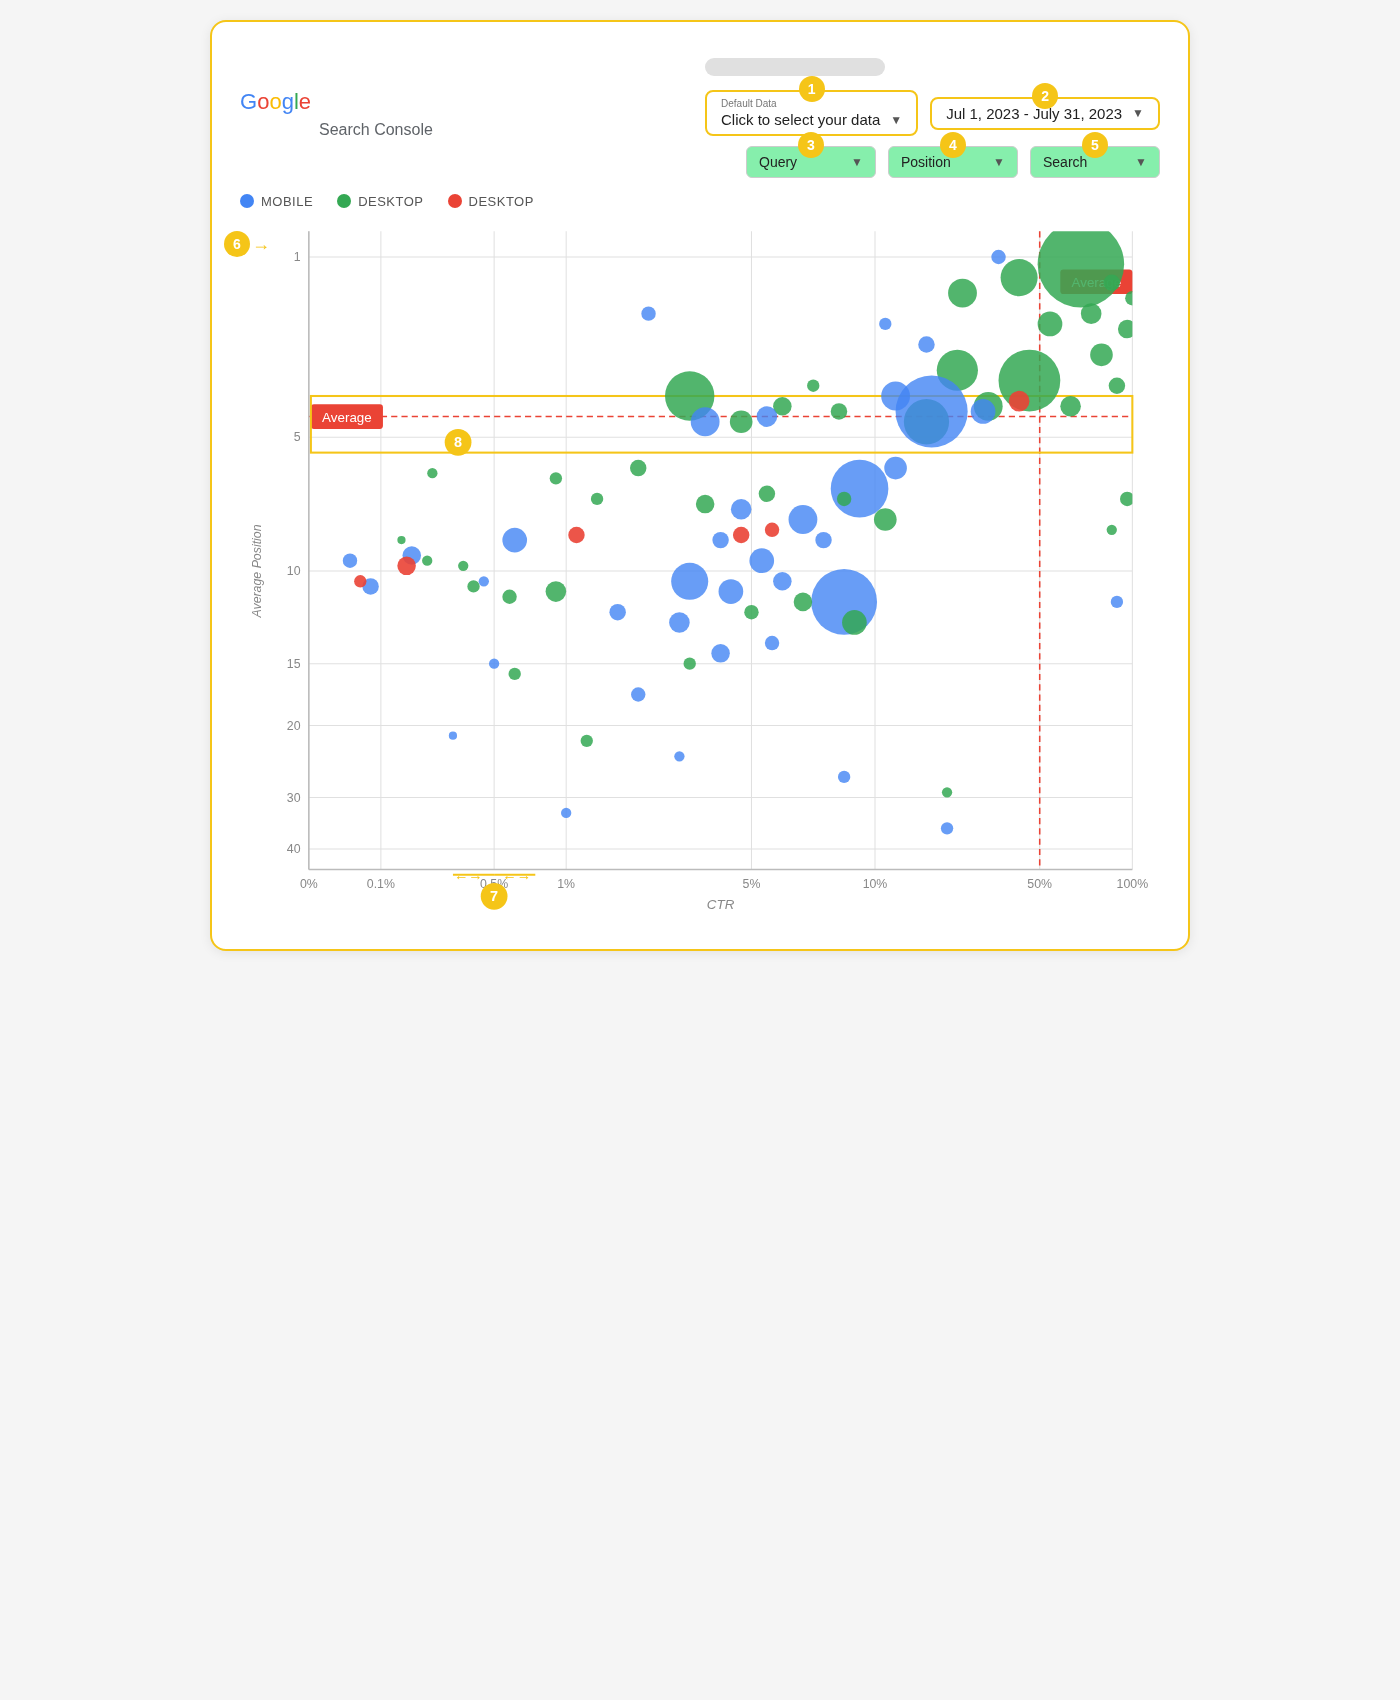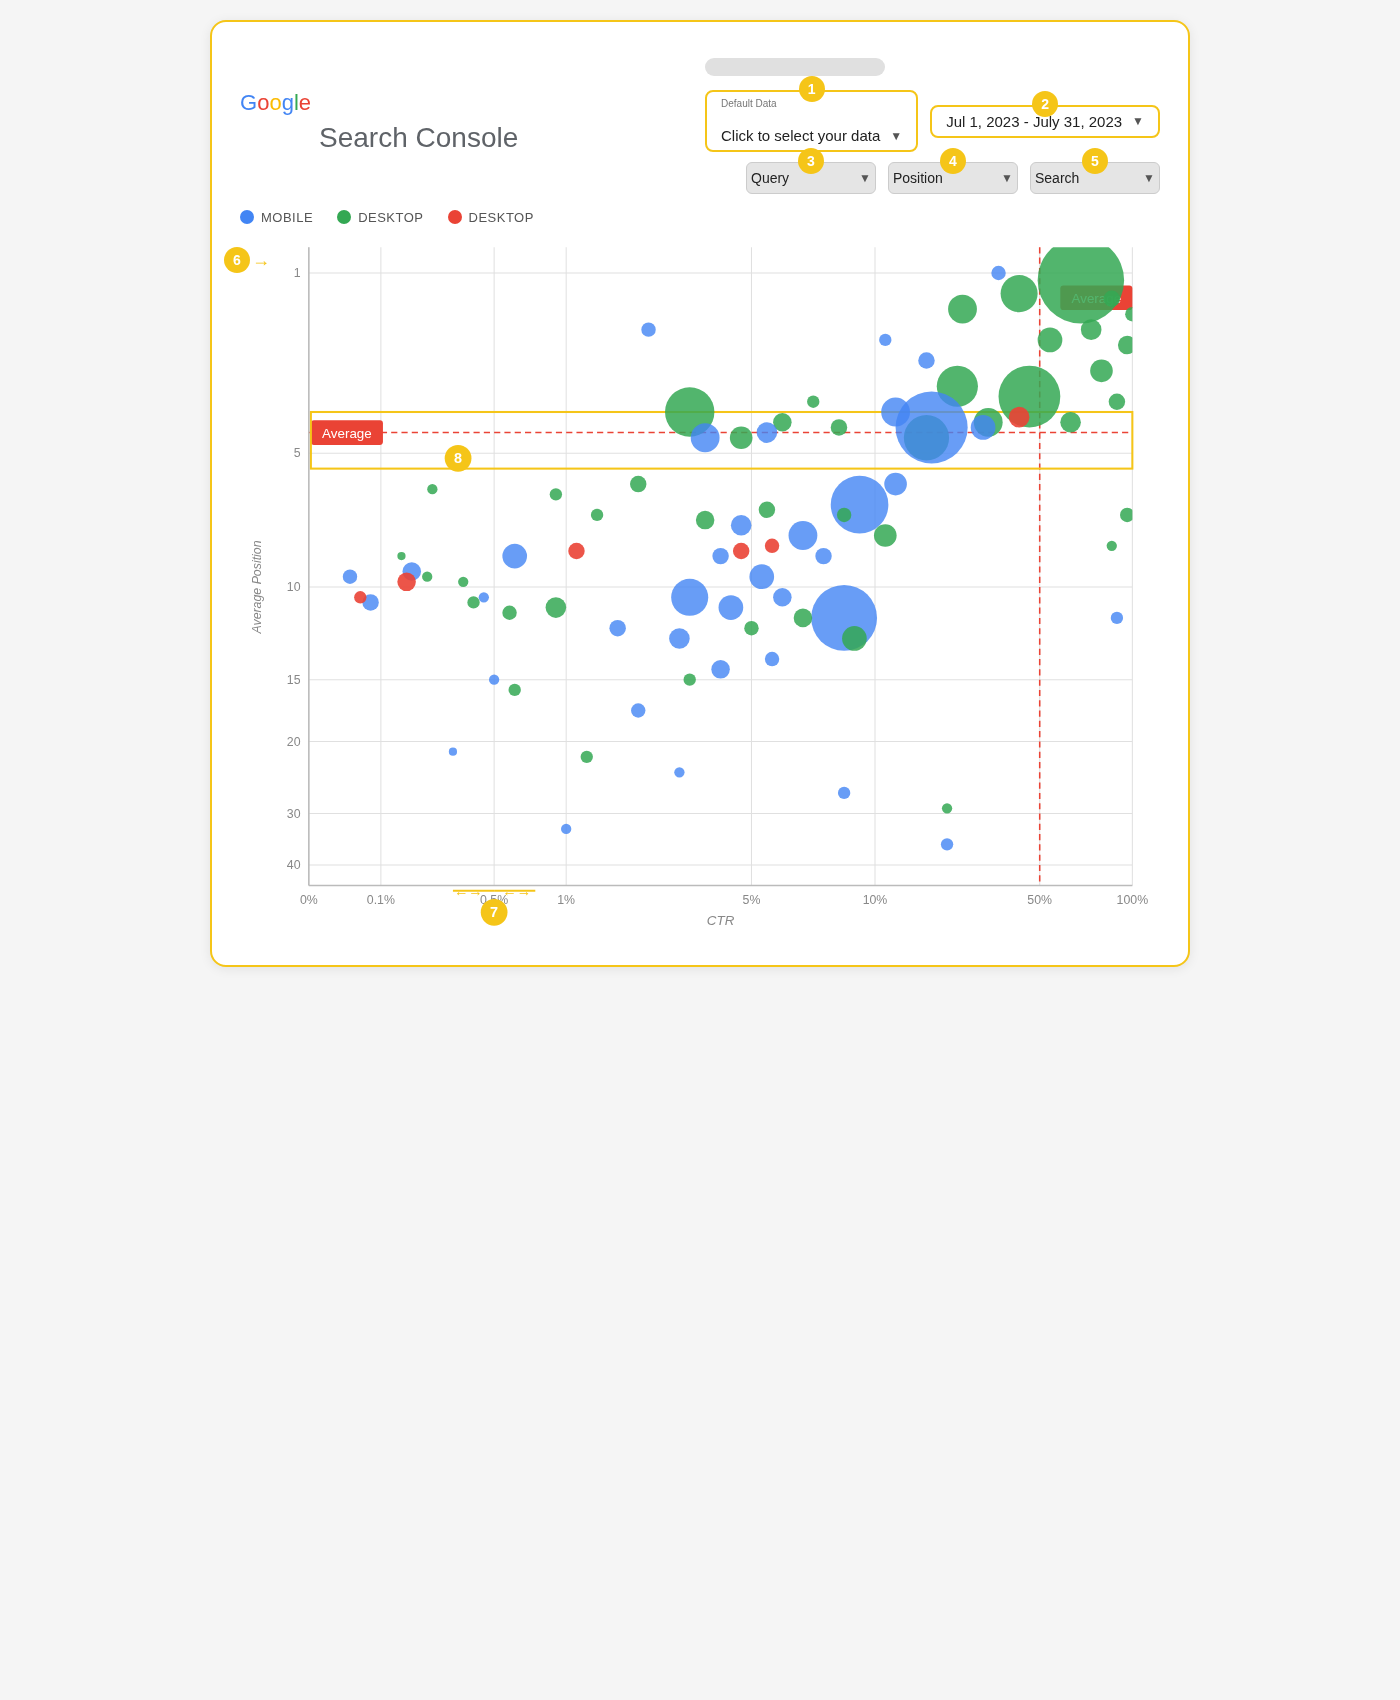--- a/index.html
+++ b/index.html
@@ -34,21 +34,21 @@
       font-weight: 400;
       color: #5f6368;
       white-space: nowrap;
     }
     .logo-g { color: #4285f4; }
     .logo-o1 { color: #ea4335; }
     .logo-o2 { color: #fbbc05; }
     .logo-g2 { color: #4285f4; }
     .logo-l { color: #34a853; }
     .logo-e { color: #ea4335; }
-    .logo-sc { color: #5f6368; font-weight: 400; font-size: 28px; margin-left: 2px; margin-top: 32px; }
+    .logo-sc { color: #5f6368; font-weight: 400; font-size: 16px; margin-left: 2px; margin-top: 32px; }
 
     .header-controls {
       display: flex;
       flex-direction: column;
       gap: 10px;
       margin-left: auto;
       align-items: flex-end;
     }
     .controls-row1 {
       display: flex;
@@ -76,41 +76,41 @@
     .dropdown-btn.date-btn {
       min-width: 210px;
       flex-direction: row;
       align-items: center;
       gap: 8px;
       text-align: center;
     }
     .dropdown-label-small {
       font-size: 10px;
       color: #777;
-      margin-bottom: 18px;
+      margin-bottom: 2px;
     }
     .dropdown-value {
       font-size: 15px;
       color: #222;
       display: flex;
       align-items: center;
       gap: 6px;
       width: 100%;
       justify-content: space-between;
     }
     .dropdown-arrow {
       font-size: 12px;
       color: #555;
       margin-left: 4px;
     }
     .dropdown-sm {
       border: 1.5px solid #ccc;
       border-radius: 6px;
-      background: #e5e5e5;
-      padding: 7px 4px;
+      background: #86efac;
+      padding: 7px 12px;
       cursor: pointer;
       display: flex;
       align-items: center;
       gap: 8px;
       font-size: 14px;
       color: #222;
       min-width: 130px;
       justify-content: space-between;
     }
 

